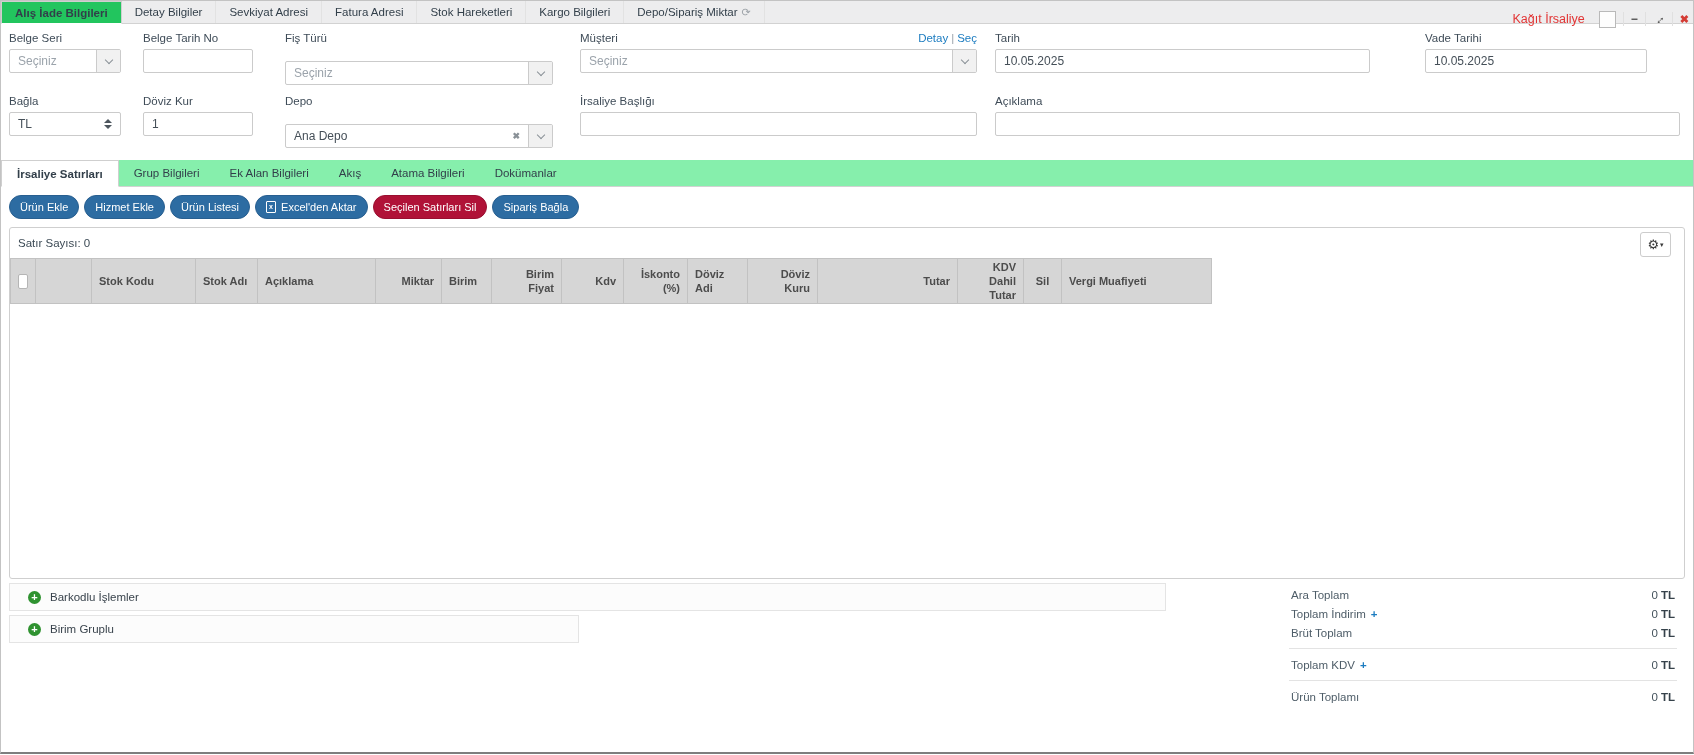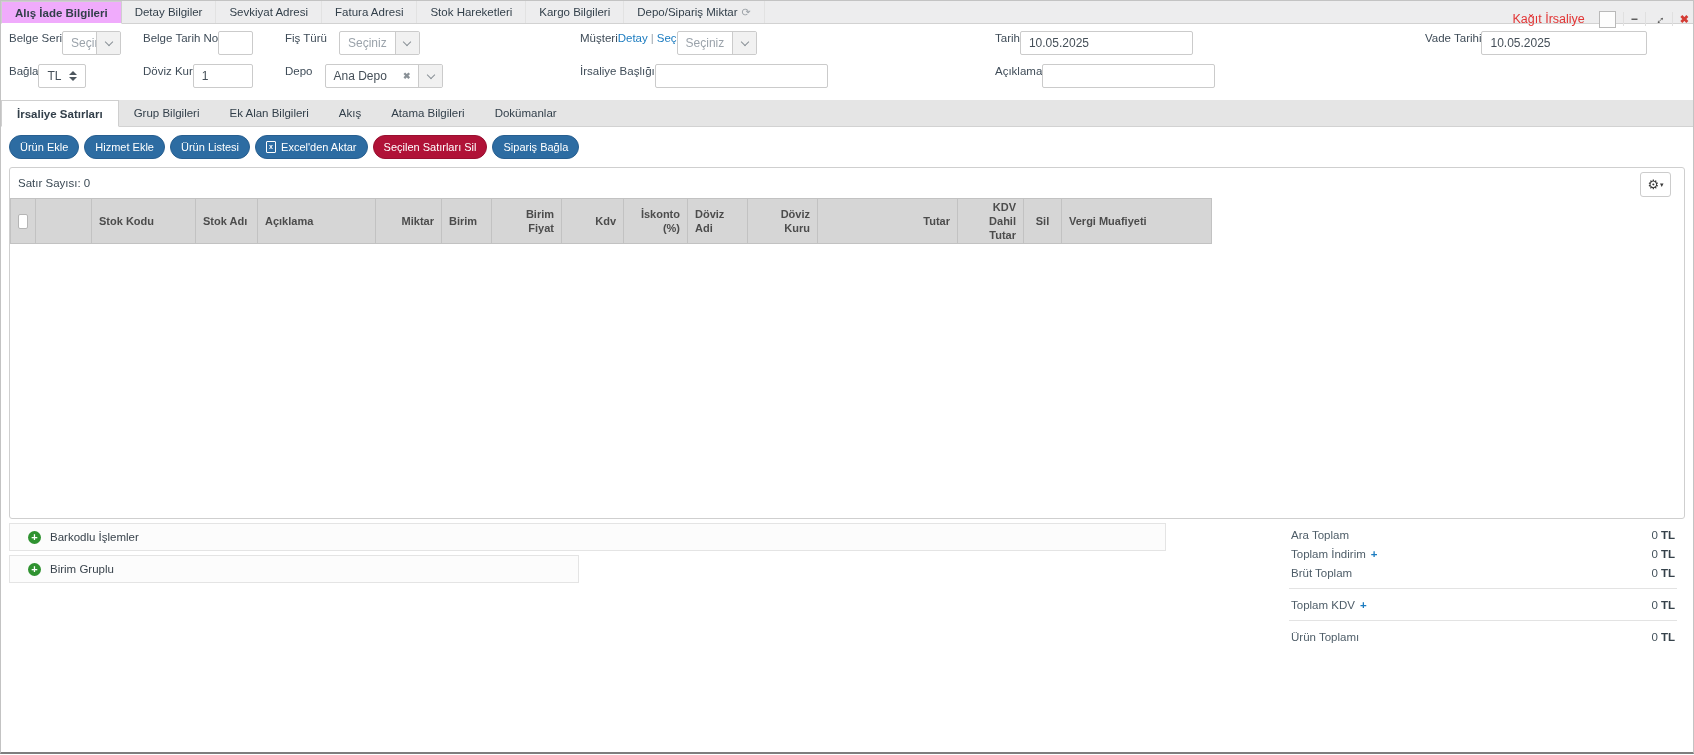--- a/index.html
+++ b/index.html
@@ -18,40 +18,40 @@
   
   .main-tabs {
     position:relative; display:flex; align-items:stretch;
     background:#ededee; border-bottom:1px solid #d2d2d2; height:23px;
   }
   .main-tab {
     display:flex; align-items:center; padding:0 13px;
     color:#323f4a; border-right:1px solid #e2e2e2; cursor:pointer; white-space:nowrap;
   }
   .main-tab.active {
-    background:#f0abfc; border:1px solid #cfcfcf; border-bottom:1px solid #fff;
+    background:#22c55e; border:1px solid #cfcfcf; border-bottom:1px solid #fff;
     margin-bottom:-1px; font-weight:bold;
   }
   .refresh-ic { margin-left:4px; color:#9aa0a6; font-size:11px; }
   .titlebar-right {
     position:absolute; right:4px; top:0; height:36px;
     display:flex; align-items:center;
   }
   .paper-link { color:#e23434; font-size:12.5px; margin-right:14px; cursor:pointer; }
   .tb-check { width:17px; height:17px; border:1px solid #b9b9b9; background:#fdfdfd; }
   .tb-sep { width:1px; height:14px; background:#e0e0e0; margin:0 7px; }
   .tb-btn { color:#4d4d4d; font-weight:bold; font-size:12px; cursor:pointer; line-height:1; }
   .tb-btn.close { color:#d43b34; font-size:11px; }
   .rot45 { display:inline-block; transform:rotate(-45deg); }
 
   
   .form-area { padding:7px 0 10px 8px; }
   .form-row { display:flex; }
   .form-row + .form-row { margin-top:9px; }
-  .field { display:flex; }
+  .field { display:flex; flex-direction:column; }
   .field > .lbl-row { display:flex; justify-content:space-between; align-items:center; height:13px; margin-bottom:5px; }
   .lbl { color:#3f4c58; font-size:11.5px; white-space:nowrap; }
   .links { font-size:11.5px; white-space:nowrap; }
   .links a { color:#1c7cc0; text-decoration:none; cursor:pointer; }
   .links .pipe { color:#9aa3ab; margin:0 3px; }
   .ctrl {
     height:24px; border:1px solid #cbcbcb; border-radius:2px;
     display:flex; align-items:center; background:#fff; overflow:hidden;
   }
   .ctrl .txt { flex:1; padding:0 8px; font-size:12px; color:#454f58; white-space:nowrap; overflow:hidden; }
@@ -75,21 +75,21 @@
   .w2 { width:110px; margin-right:32px; }
   .w3 { width:268px; margin-right:27px;gap:12px; }
   .w4 { width:397px; margin-right:18px; }
   .w5 { width:375px; margin-right:55px; }
   .w6 { width:222px; }
   .w7 { width:685px; }
 
   
   .detail-tabs {
     display:flex; align-items:stretch; height:27px; margin-top:2px;
-    border-bottom:1px solid #d2d2d2; background:#e5e5e5;
+    border-bottom:1px solid #d2d2d2; background:#86efac;
   }
   .detail-tab { display:flex; align-items:center; padding:0 15px; color:#323f4a; cursor:pointer; white-space:nowrap; }
   .detail-tab.active {
     border:1px solid #cfcfcf; border-bottom:1px solid #fff; margin-bottom:-1px;
     background:#fff; font-weight:bold;
   }
 
   
   .toolbar { display:flex; gap:5px; padding:8px 8px; }
   .btn {

